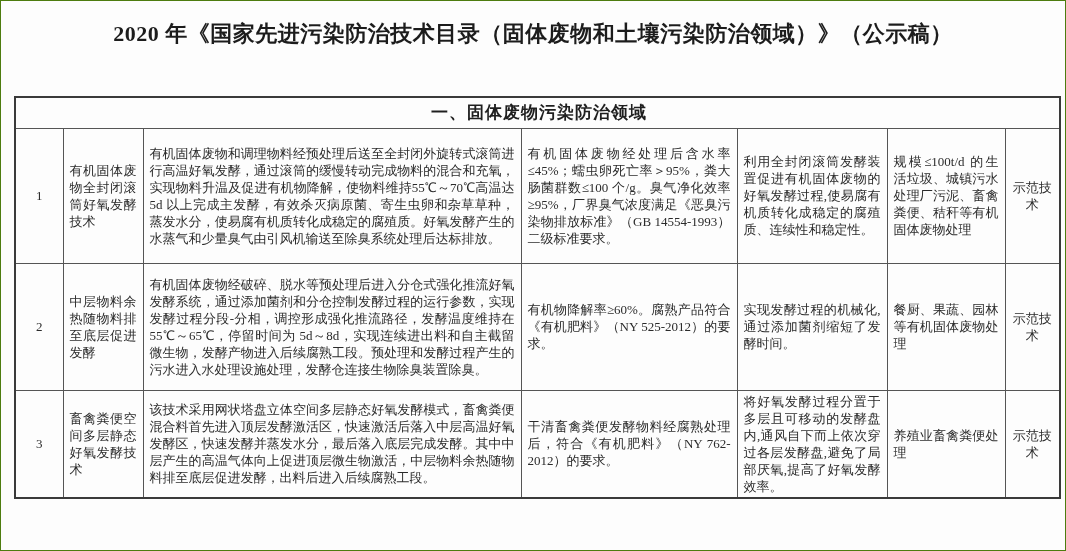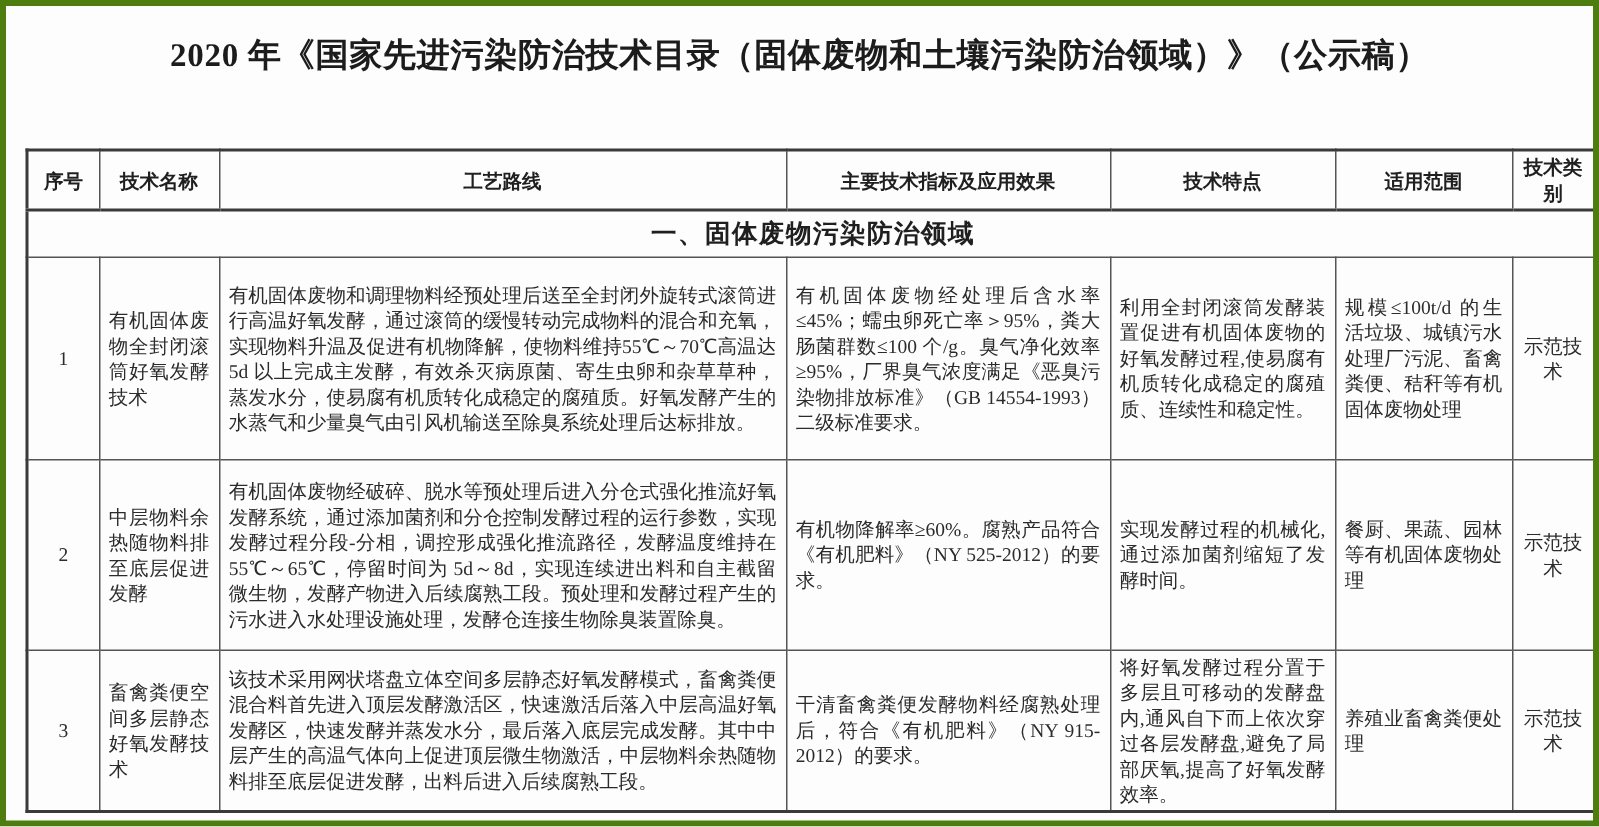--- a/index.html
+++ b/index.html
@@ -6,21 +6,21 @@
   html, body {
     width: 1066px; height: 551px;
     background: #ffffff;
     font-family: "Liberation Serif", serif;
     color: #2b2b2b;
   }
   .page {
     position: relative;
     width: 1066px; height: 551px;
     background: #fdfdfd;
-    border: 4px solid #4d7c0f;
+    border: 1px solid #4d7c0f;
     overflow: hidden;
   }
   .doc-title {
     margin-top: 18px;
     text-align: center;
     font-size: 22px;
     font-weight: bold;
     color: #1c1c1c;
     letter-spacing: 0.5px;
   }
@@ -86,29 +86,20 @@
       <col style="width:48px">
       <col style="width:80px">
       <col style="width:378px">
       <col style="width:216px">
       <col style="width:150px">
       <col style="width:118px">
       <col style="width:55px">
     </colgroup>
 
     <tbody>
-        <tr class="head-row">
-      <th>序号</th>
-      <th>技术名称</th>
-      <th>工艺路线</th>
-      <th>主要技术指标及应用效果</th>
-      <th>技术特点</th>
-      <th>适用范围</th>
-      <th>技术类别</th>
-    </tr>
 
     <tr class="section-row">
       <td colspan="7">一、固体废物污染防治领域</td>
     </tr>
 
     <tr class="row-1">
       <td class="cell-no">1</td>
       <td class="cell-name">有机固体废物全封闭滚筒好氧发酵技术</td>
       <td class="cell-just">有机固体废物和调理物料经预处理后送至全封闭外旋转式滚筒进行高温好氧发酵，通过滚筒的缓慢转动完成物料的混合和充氧，实现物料升温及促进有机物降解，使物料维持55℃～70℃高温达 5d 以上完成主发酵，有效杀灭病原菌、寄生虫卵和杂草草种，蒸发水分，使易腐有机质转化成稳定的腐殖质。好氧发酵产生的水蒸气和少量臭气由引风机输送至除臭系统处理后达标排放。</td>
       <td class="cell-just">有机固体废物经处理后含水率≤45%；蠕虫卵死亡率＞95%，粪大肠菌群数≤100 个/g。臭气净化效率≥95%，厂界臭气浓度满足《恶臭污染物排放标准》（GB 14554-1993）二级标准要求。</td>
@@ -124,21 +115,21 @@
       <td class="cell-just">有机物降解率≥60%。腐熟产品符合《有机肥料》（NY 525-2012）的要求。</td>
       <td class="cell-just">实现发酵过程的机械化,通过添加菌剂缩短了发酵时间。</td>
       <td class="cell-just">餐厨、果蔬、园林等有机固体废物处理</td>
       <td class="cell-cat">示范技术</td>
     </tr>
 
     <tr class="row-3">
       <td class="cell-no">3</td>
       <td class="cell-name">畜禽粪便空间多层静态好氧发酵技术</td>
       <td class="cell-just">该技术采用网状塔盘立体空间多层静态好氧发酵模式，畜禽粪便混合料首先进入顶层发酵激活区，快速激活后落入中层高温好氧发酵区，快速发酵并蒸发水分，最后落入底层完成发酵。其中中层产生的高温气体向上促进顶层微生物激活，中层物料余热随物料排至底层促进发酵，出料后进入后续腐熟工段。</td>
-      <td class="cell-just">干清畜禽粪便发酵物料经腐熟处理后，符合《有机肥料》（NY 915-2012）的要求。</td>
+      <td class="cell-just">干清畜禽粪便发酵物料经腐熟处理后，符合《有机肥料》（NY 762-2012）的要求。</td>
       <td class="cell-just">将好氧发酵过程分置于多层且可移动的发酵盘内,通风自下而上依次穿过各层发酵盘,避免了局部厌氧,提高了好氧发酵效率。</td>
       <td class="cell-just">养殖业畜禽粪便处理</td>
       <td class="cell-cat">示范技术</td>
     </tr>
   </tbody>
     </table>
 
 </div>
 
 </body></html>

